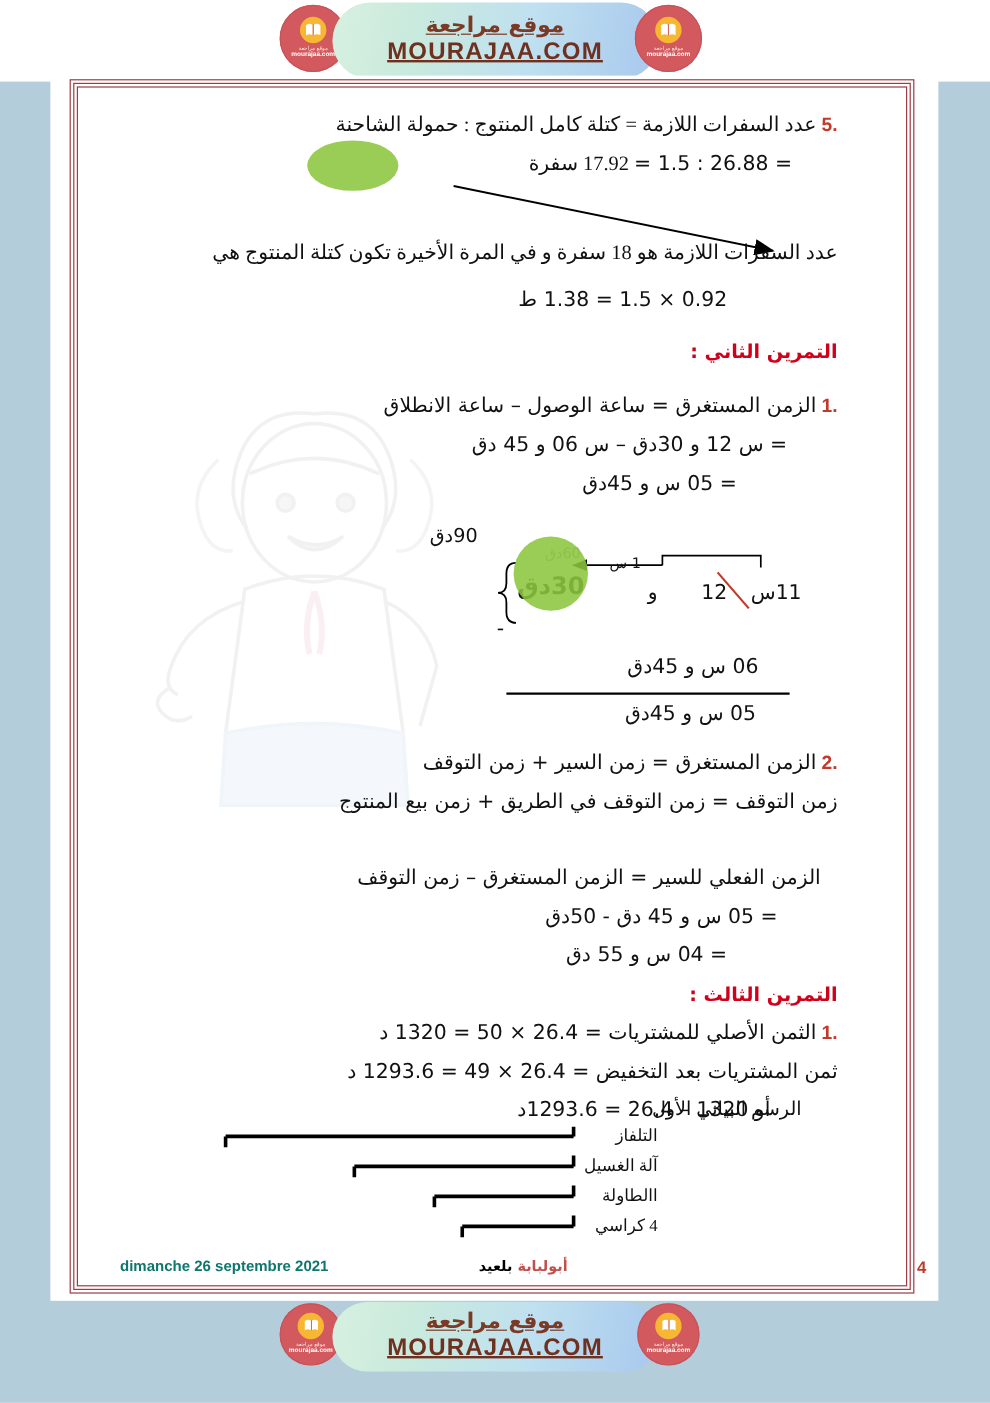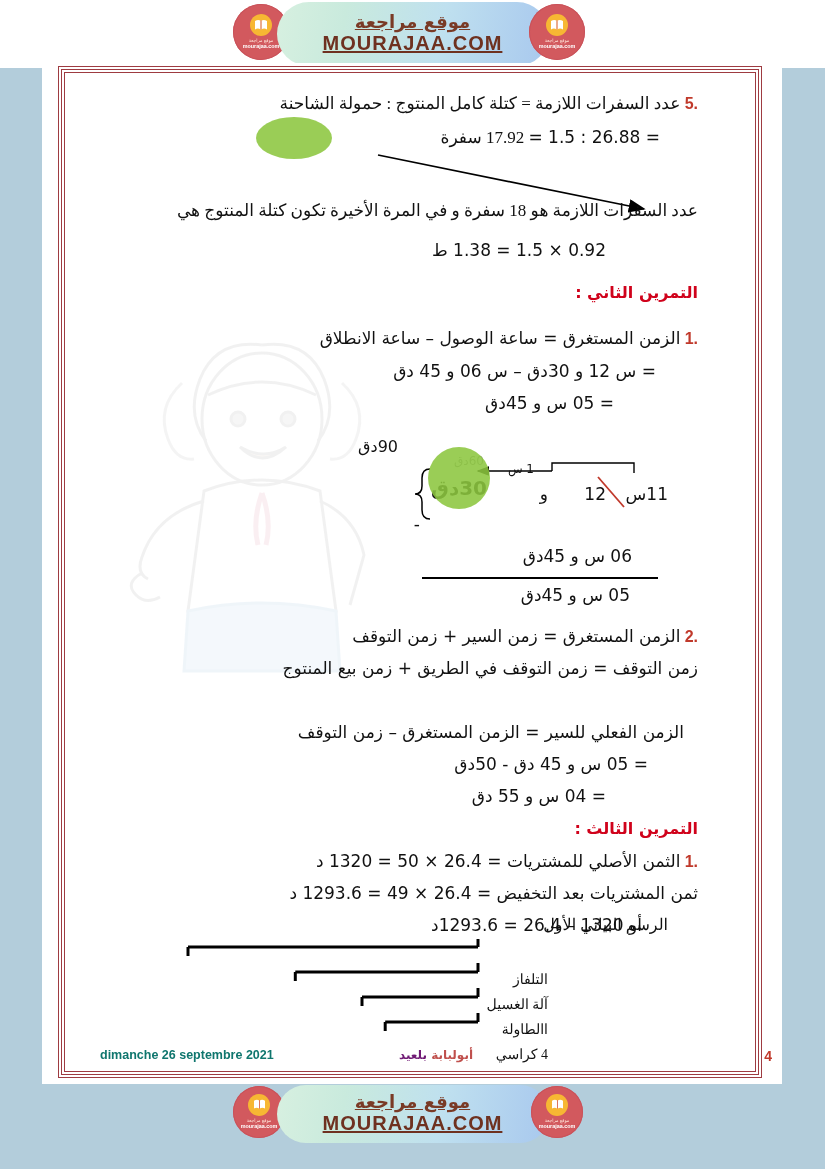--- a/index.html
+++ b/index.html
@@ -97,35 +97,35 @@
     position:absolute;background:#8cc63f;border-radius:50%;
     opacity:.88;z-index:1;
   }
   .onblob{position:absolute;z-index:2;}
 
   .svgl{position:absolute;left:0;top:0;width:620px;height:950px;overflow:visible;pointer-events:none;}
 
   
   .chart{position:absolute;left:0;top:828px;width:620px;height:122px;}
   .chart .ctitle{position:absolute;right:30px;top:0;font-size:16px;}
-  .chart .lbl{position:absolute;right:150px;top:2px;font-size:14px;white-space:nowrap;margin-top:32px;}
+  .chart .lbl{position:absolute;right:150px;top:2px;font-size:14px;white-space:nowrap;}
 
   
   .footer{position:absolute;left:58px;top:985px;width:672px;height:24px;}
   .fdate{
     position:absolute;left:0;top:0;direction:ltr;
     font-family:"Liberation Sans","DejaVu Sans",sans-serif;
     font-size:12.5px;font-weight:bold;color:#0f766e;
   }
   .fauth{
     position:absolute;left:50%;top:0;transform:translateX(-50%);
     font-family:"DejaVu Sans",sans-serif;font-size:12px;font-weight:bold;
   }
   .fauth .a1{color:#c0504d;}
-  .fauth .a2{color:#701a75;margin-top:24px;}
+  .fauth .a2{color:#000000;margin-top:24px;}
   .fpage{
     position:absolute;right:0;top:0;
     font-family:"Liberation Sans",sans-serif;font-size:14px;font-weight:bold;color:#c0392b;
   }
 </style>
 </head>
 <body>
 
 <div class="banner top">
   <div class="logo left">

